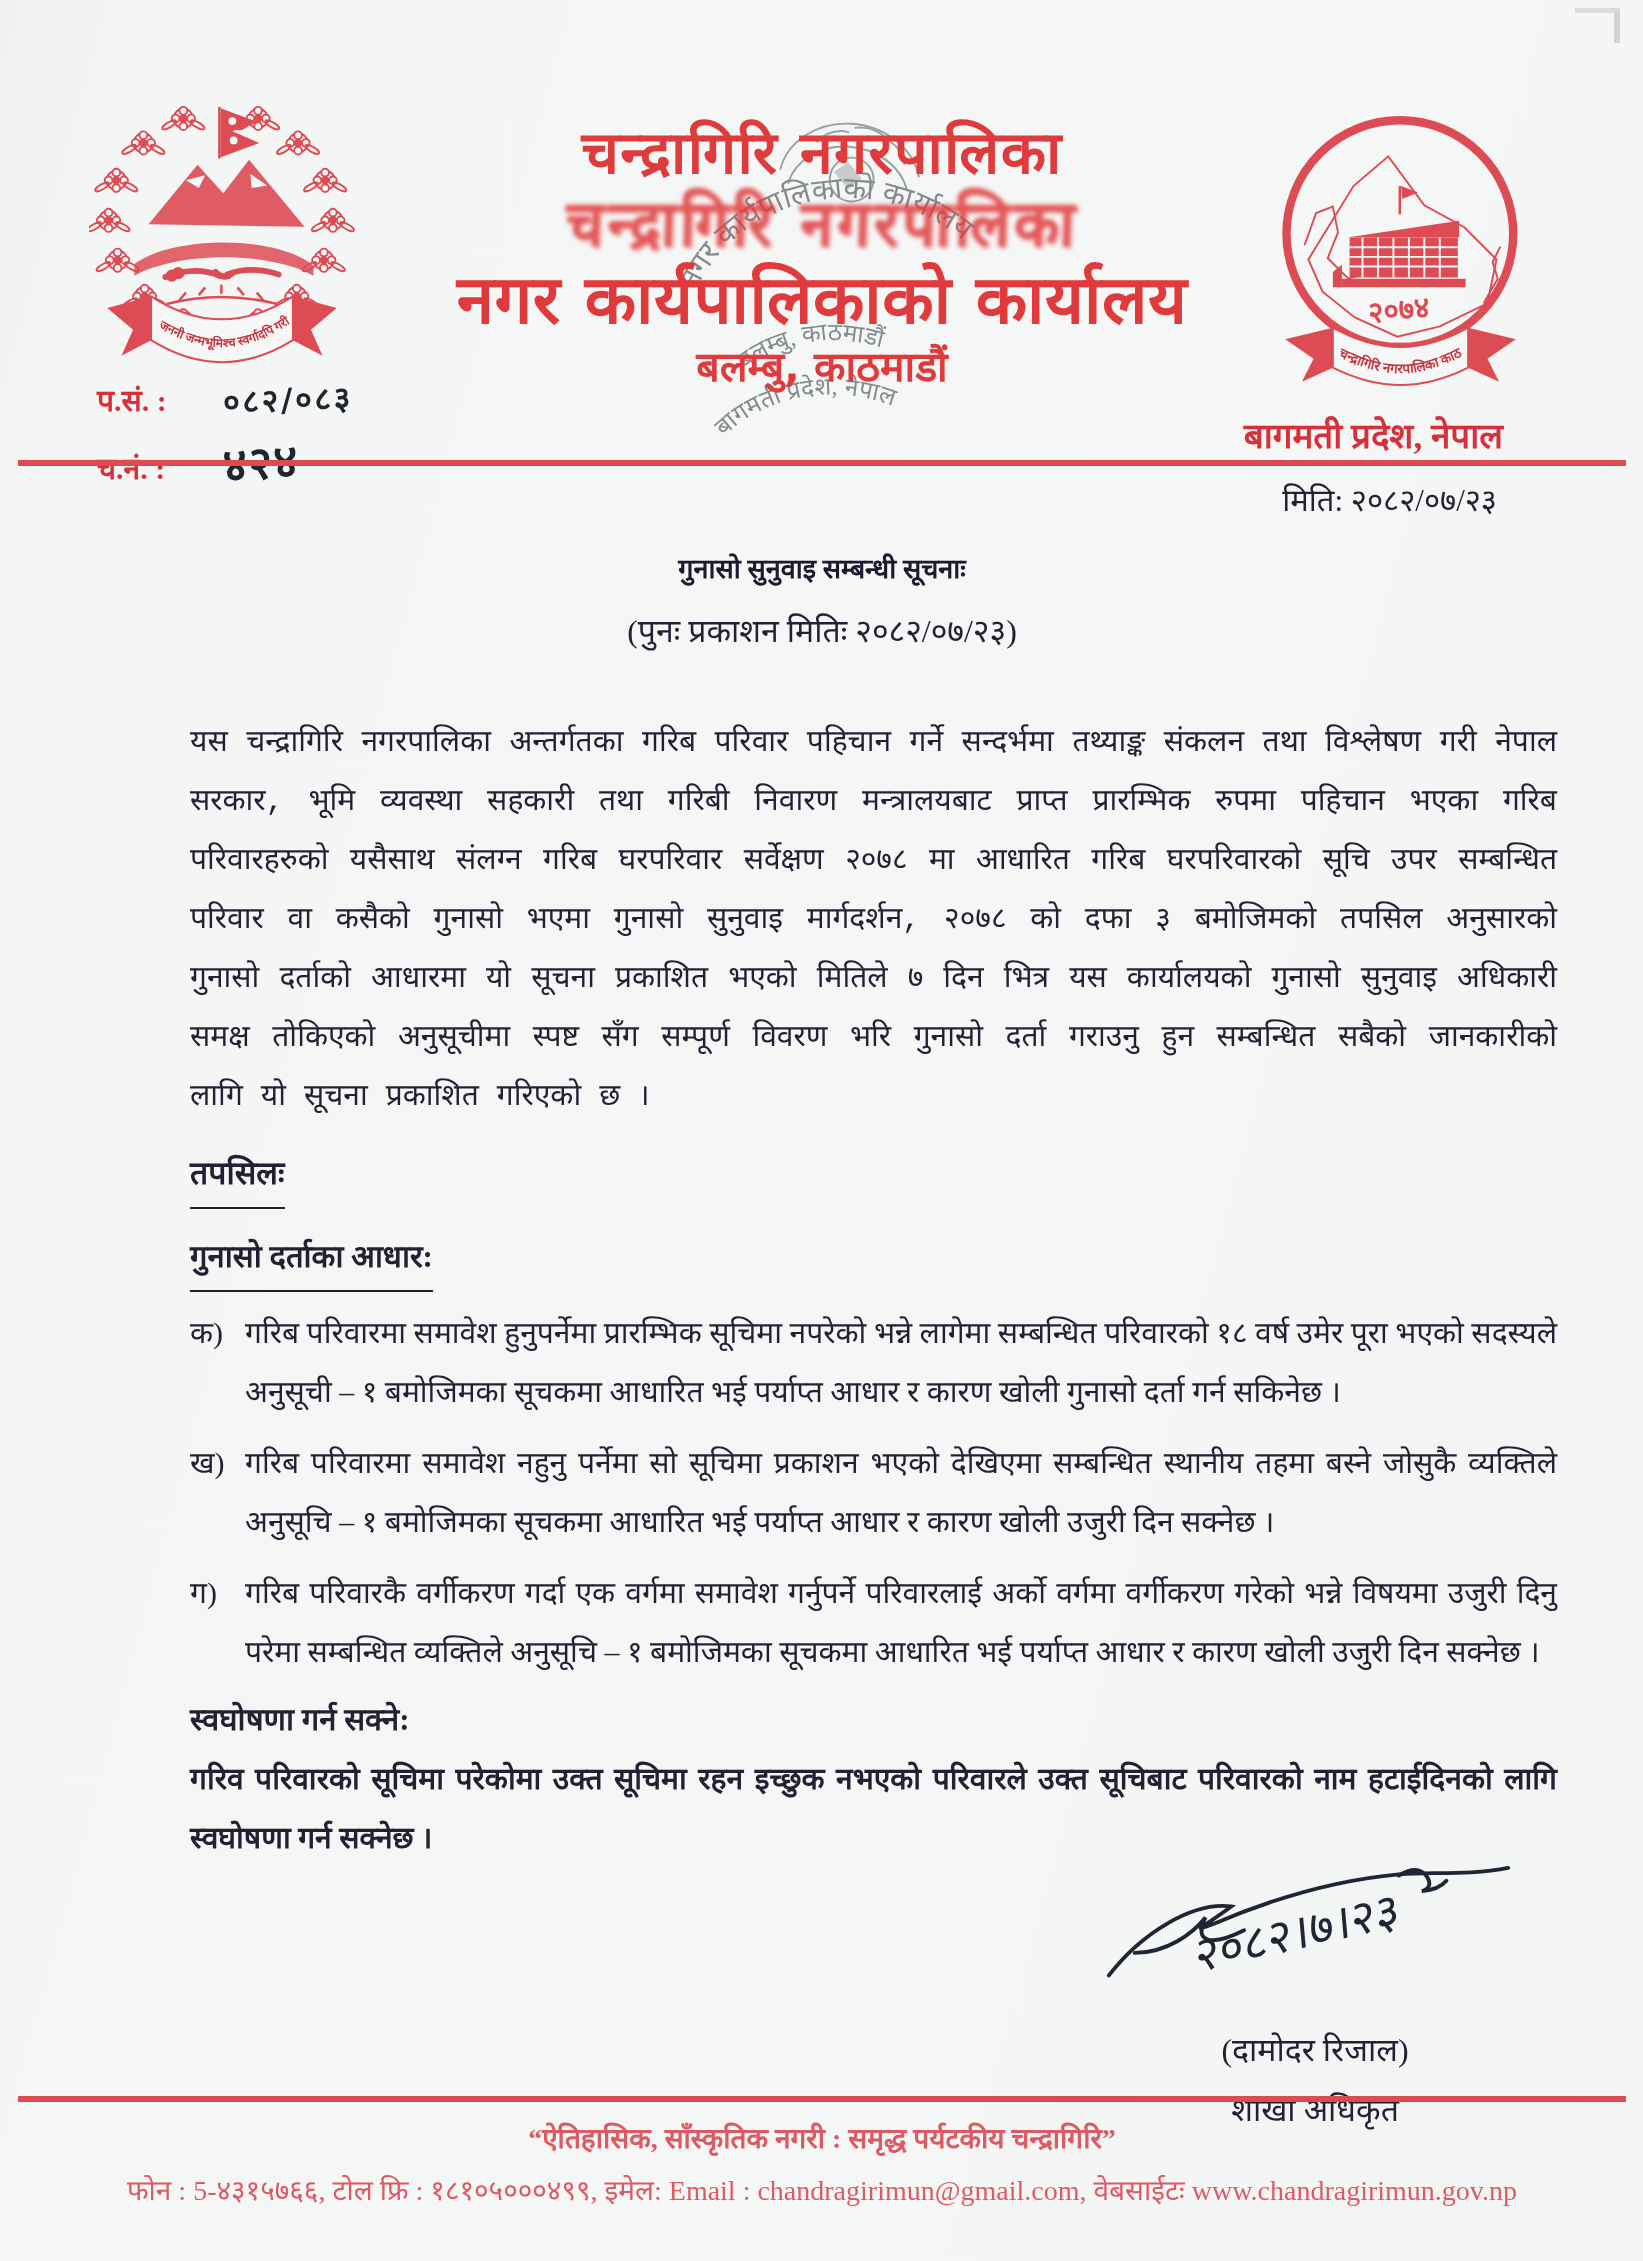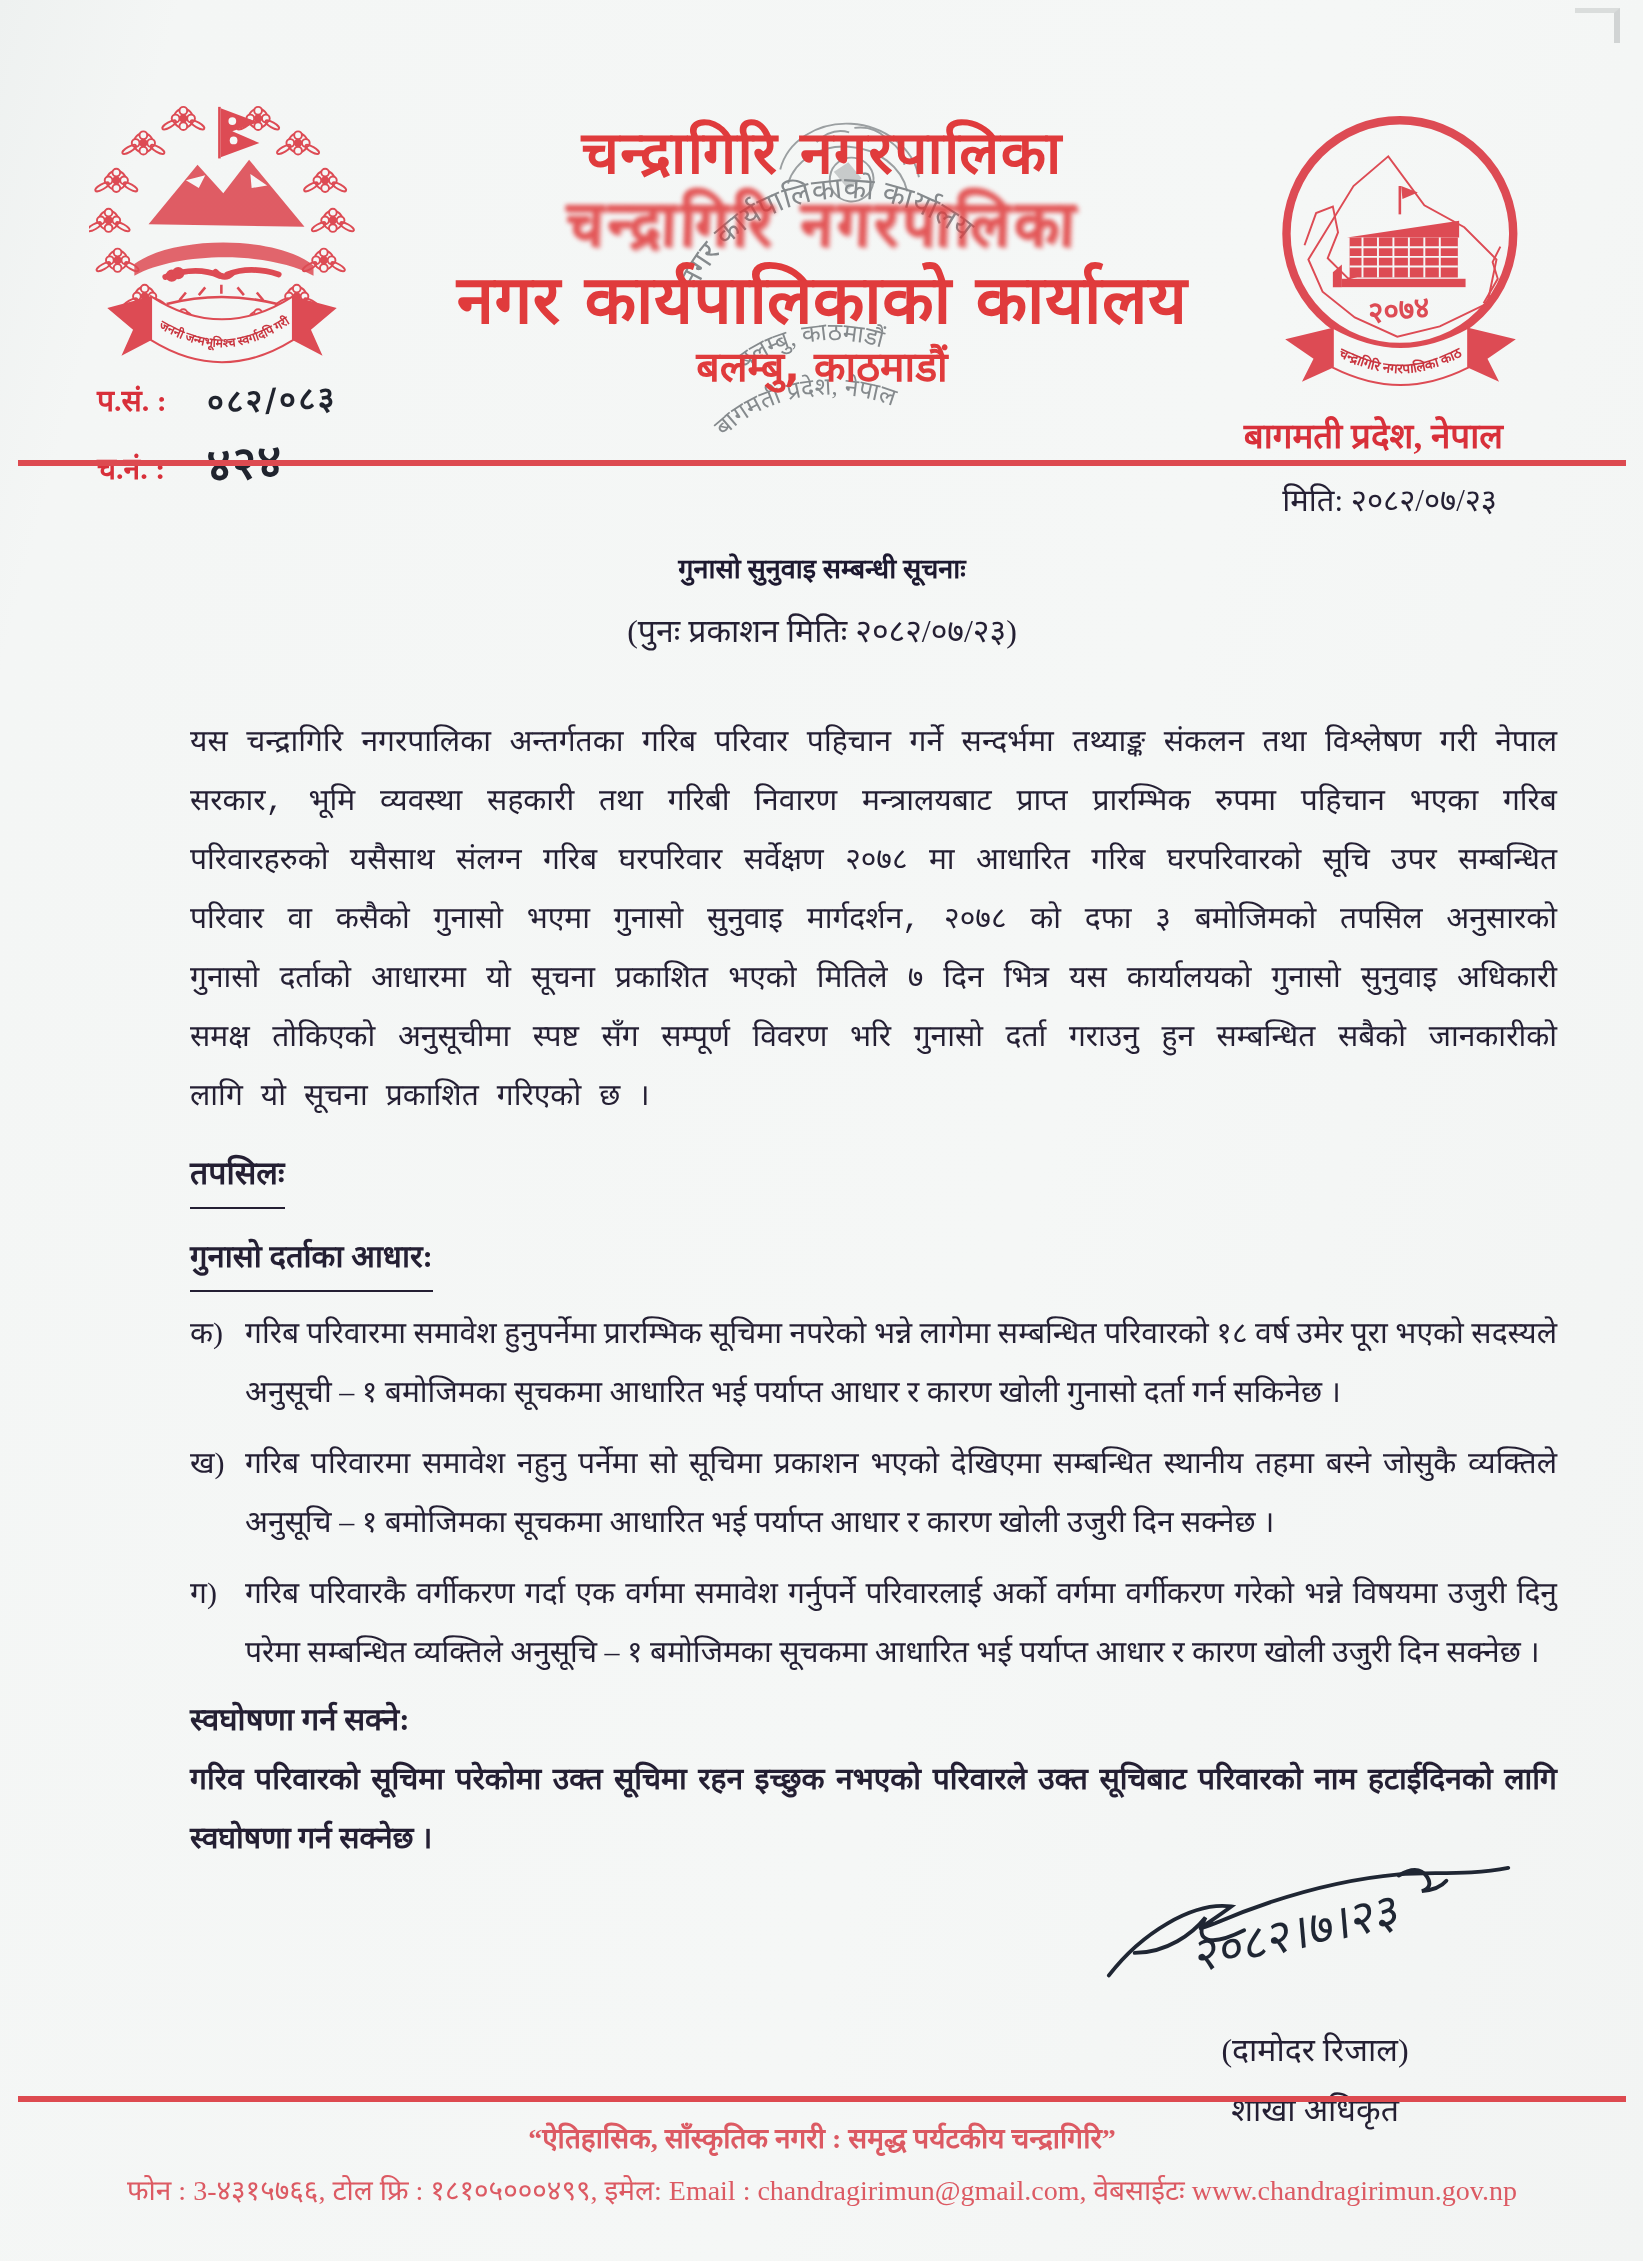--- a/index.html
+++ b/index.html
@@ -19,21 +19,21 @@
   .hdr-line1{font-size:59px;line-height:1.05;letter-spacing:1.3px;}
   .hdr-ghost{font-size:59px;line-height:1.05;letter-spacing:3.9px;margin-top:9px;
     filter:blur(1.9px);opacity:.85;transform:scaleY(1.08) skewX(-2deg);
     text-shadow:2.6px 1.3px 0 rgba(224,59,60,.55);}
   .hdr-line2{font-size:67px;line-height:1.05;margin-top:10.3px;letter-spacing:0.6px;}
   .hdr-line3{font-size:41px;line-height:1.1;margin-top:9px;}
   .stamp{position:absolute;left:664px;top:103px;width:367px;height:425px;opacity:.78;
     transform:rotate(8deg);pointer-events:none;}
   .refs{position:absolute;left:97px;top:377px;font-size:30px;color:#d8303a;
     font-family:"Liberation Serif",serif;font-weight:bold;}
-  .ref-row{display:flex;align-items:baseline;margin-bottom:10.3px;}
+  .ref-row{display:flex;align-items:baseline;margin-bottom:10.3px;gap:16px;}
   .ref-label{width:110px;}
   .hand{font-family:"DejaVu Sans","Liberation Sans",sans-serif;color:#20242e;font-weight:bold;}
   .ref-val-1{font-size:32px;transform:rotate(-2deg);letter-spacing:2.6px;}
   .ref-val-2{font-size:46px;transform:rotate(-4deg);letter-spacing:1.3px;}
   .province{position:absolute;right:141px;top:411px;font-size:35px;font-weight:bold;color:#d8303a;
     font-family:"Liberation Serif",serif;}
   .red-rule{position:absolute;left:18px;right:18px;top:460px;height:5.8px;background:#dd4a50;}
   .date-line{position:absolute;right:147px;top:478px;font-size:31px;color:#241f33;}
   .scan-artifact{position:absolute;right:24.5px;top:7.7px;width:39px;height:30px;
     border-right:6.4px solid #c9cccc;border-top:5.2px solid #d4d7d6;opacity:.8;}
@@ -252,17 +252,17 @@
       </g>
       <text x="180" y="175" font-size="74" fill="#1f2633" font-family="DejaVu Sans,sans-serif" transform="rotate(-13 180 175) skewX(-8)">२०८२।७।२३</text>
     </svg>
     <div class="sig-name">(दामोदर रिजाल)</div>
     <div class="sig-desig">शाखा अधिकृत</div>
   </div>
 
   <div class="footer-rule"></div>
   <div class="footer">
     <div class="footer-slogan">“ऐतिहासिक, साँस्कृतिक नगरी : समृद्ध पर्यटकीय चन्द्रागिरि”</div>
-    <div class="footer-contact">फोन : 3-४३१५७६६, टोल फ्रि : १८१०५०००४९९, इमेल:  Email : chandragirimun@gmail.com, वेबसाईटः  www.chandragirimun.gov.np</div>
+    <div class="footer-contact">फोन : 5-४३१५७६६, टोल फ्रि : १८१०५०००४९९, इमेल:  Email : chandragirimun@gmail.com, वेबसाईटः  www.chandragirimun.gov.np</div>
   </div>
 
 </div>
 
 
 </body></html>

